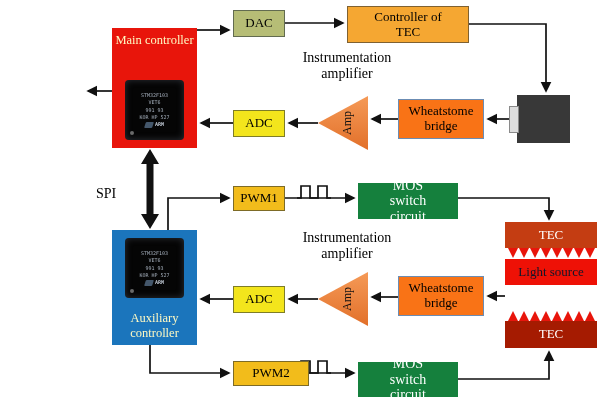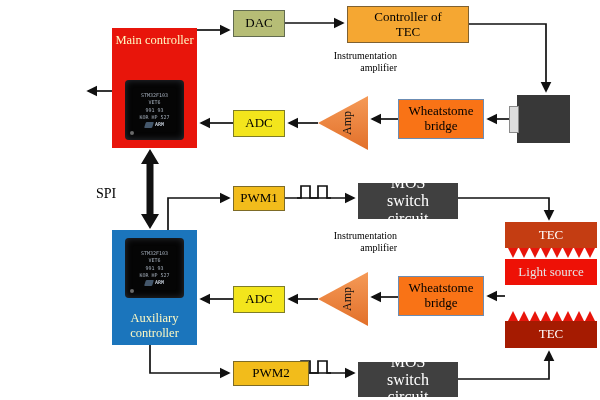--- a/index.html
+++ b/index.html
@@ -37,40 +37,40 @@
   .pwm1{left:233px;top:186px;width:52px;height:25px;background:#f2bc1b}
   .pwm2{left:233px;top:361px;width:76px;height:25px;background:#f2bc1b}
 
   .amp{position:absolute;width:50px;height:54px;background:linear-gradient(180deg,#f59a57,#e2702a);
        clip-path:polygon(0% 50%,100% 0%,100% 100%)}
   .amp-top{left:318px;top:96px}
   .amp-bot{left:318px;top:272px}
   .amp span{position:absolute;left:58%;top:50%;transform:translate(-50%,-50%) rotate(-90deg);
             font-size:12px;color:#111}
 
-  .instr{position:absolute;width:100px;text-align:right;font-size:10px;line-height:1.15}
+  .instr{position:absolute;width:100px;text-align:center;font-size:14px;line-height:1.15}
   .instr-top{left:297px;top:50px}
   .instr-bot{left:297px;top:230px}
 
   .bridge{background:#f97316;border:1px solid #6b8cb3;padding:0 10px}
   .bridge-top{left:398px;top:99px;width:86px;height:40px}
   .bridge-bot{left:398px;top:276px;width:86px;height:40px}
 
   .laser-body{left:517px;top:95px;width:53px;height:48px;background:#383838}
   .laser-tab{left:509px;top:106px;width:10px;height:27px;background:#ddd;border:1px solid #8a8a8a}
   .laser-label{left:501px;top:146px;width:98px;font-size:12.5px}
 
   .spi-label{left:88px;top:186px;width:36px;font-size:14px}
 
-  .mos{background:#404040;color:#fff;font-size:16px;padding:0 26px}
+  .mos{background:#15803d;color:#fff;font-size:14px;padding:0 26px}
   .mos-top{left:358px;top:183px;width:100px;height:36px}
   .mos-bot{left:358px;top:362px;width:100px;height:35px}
 
   .tec-top{left:505px;top:222px;width:92px;height:26px;background:#c43d12;color:#fff}
-  .light{left:505px;top:259px;width:92px;height:26px;background:#ee1106;color:#e5e5e5}
+  .light{left:505px;top:259px;width:92px;height:26px;background:#ee1106;color:#0f172a}
   .rtd{left:505px;top:285px;width:92px;height:24px;background:#d4d4d4}
   .tec-bot{left:505px;top:321px;width:92px;height:27px;background:#a51b01;color:#fff}
 
   .strip{position:absolute;left:505px;width:92px;background:#fff;display:flex;
          justify-content:center;gap:1px}
   .strip1{top:248px;height:11px;align-items:flex-start}
   .strip2{top:309px;height:12px;align-items:flex-end}
   .tri{width:0;height:0;border-left:5px solid transparent;border-right:5px solid transparent}
   .strip1 .tri{border-top:10px solid #e8150b}
   .strip2 .tri{border-bottom:10px solid #e8150b}

